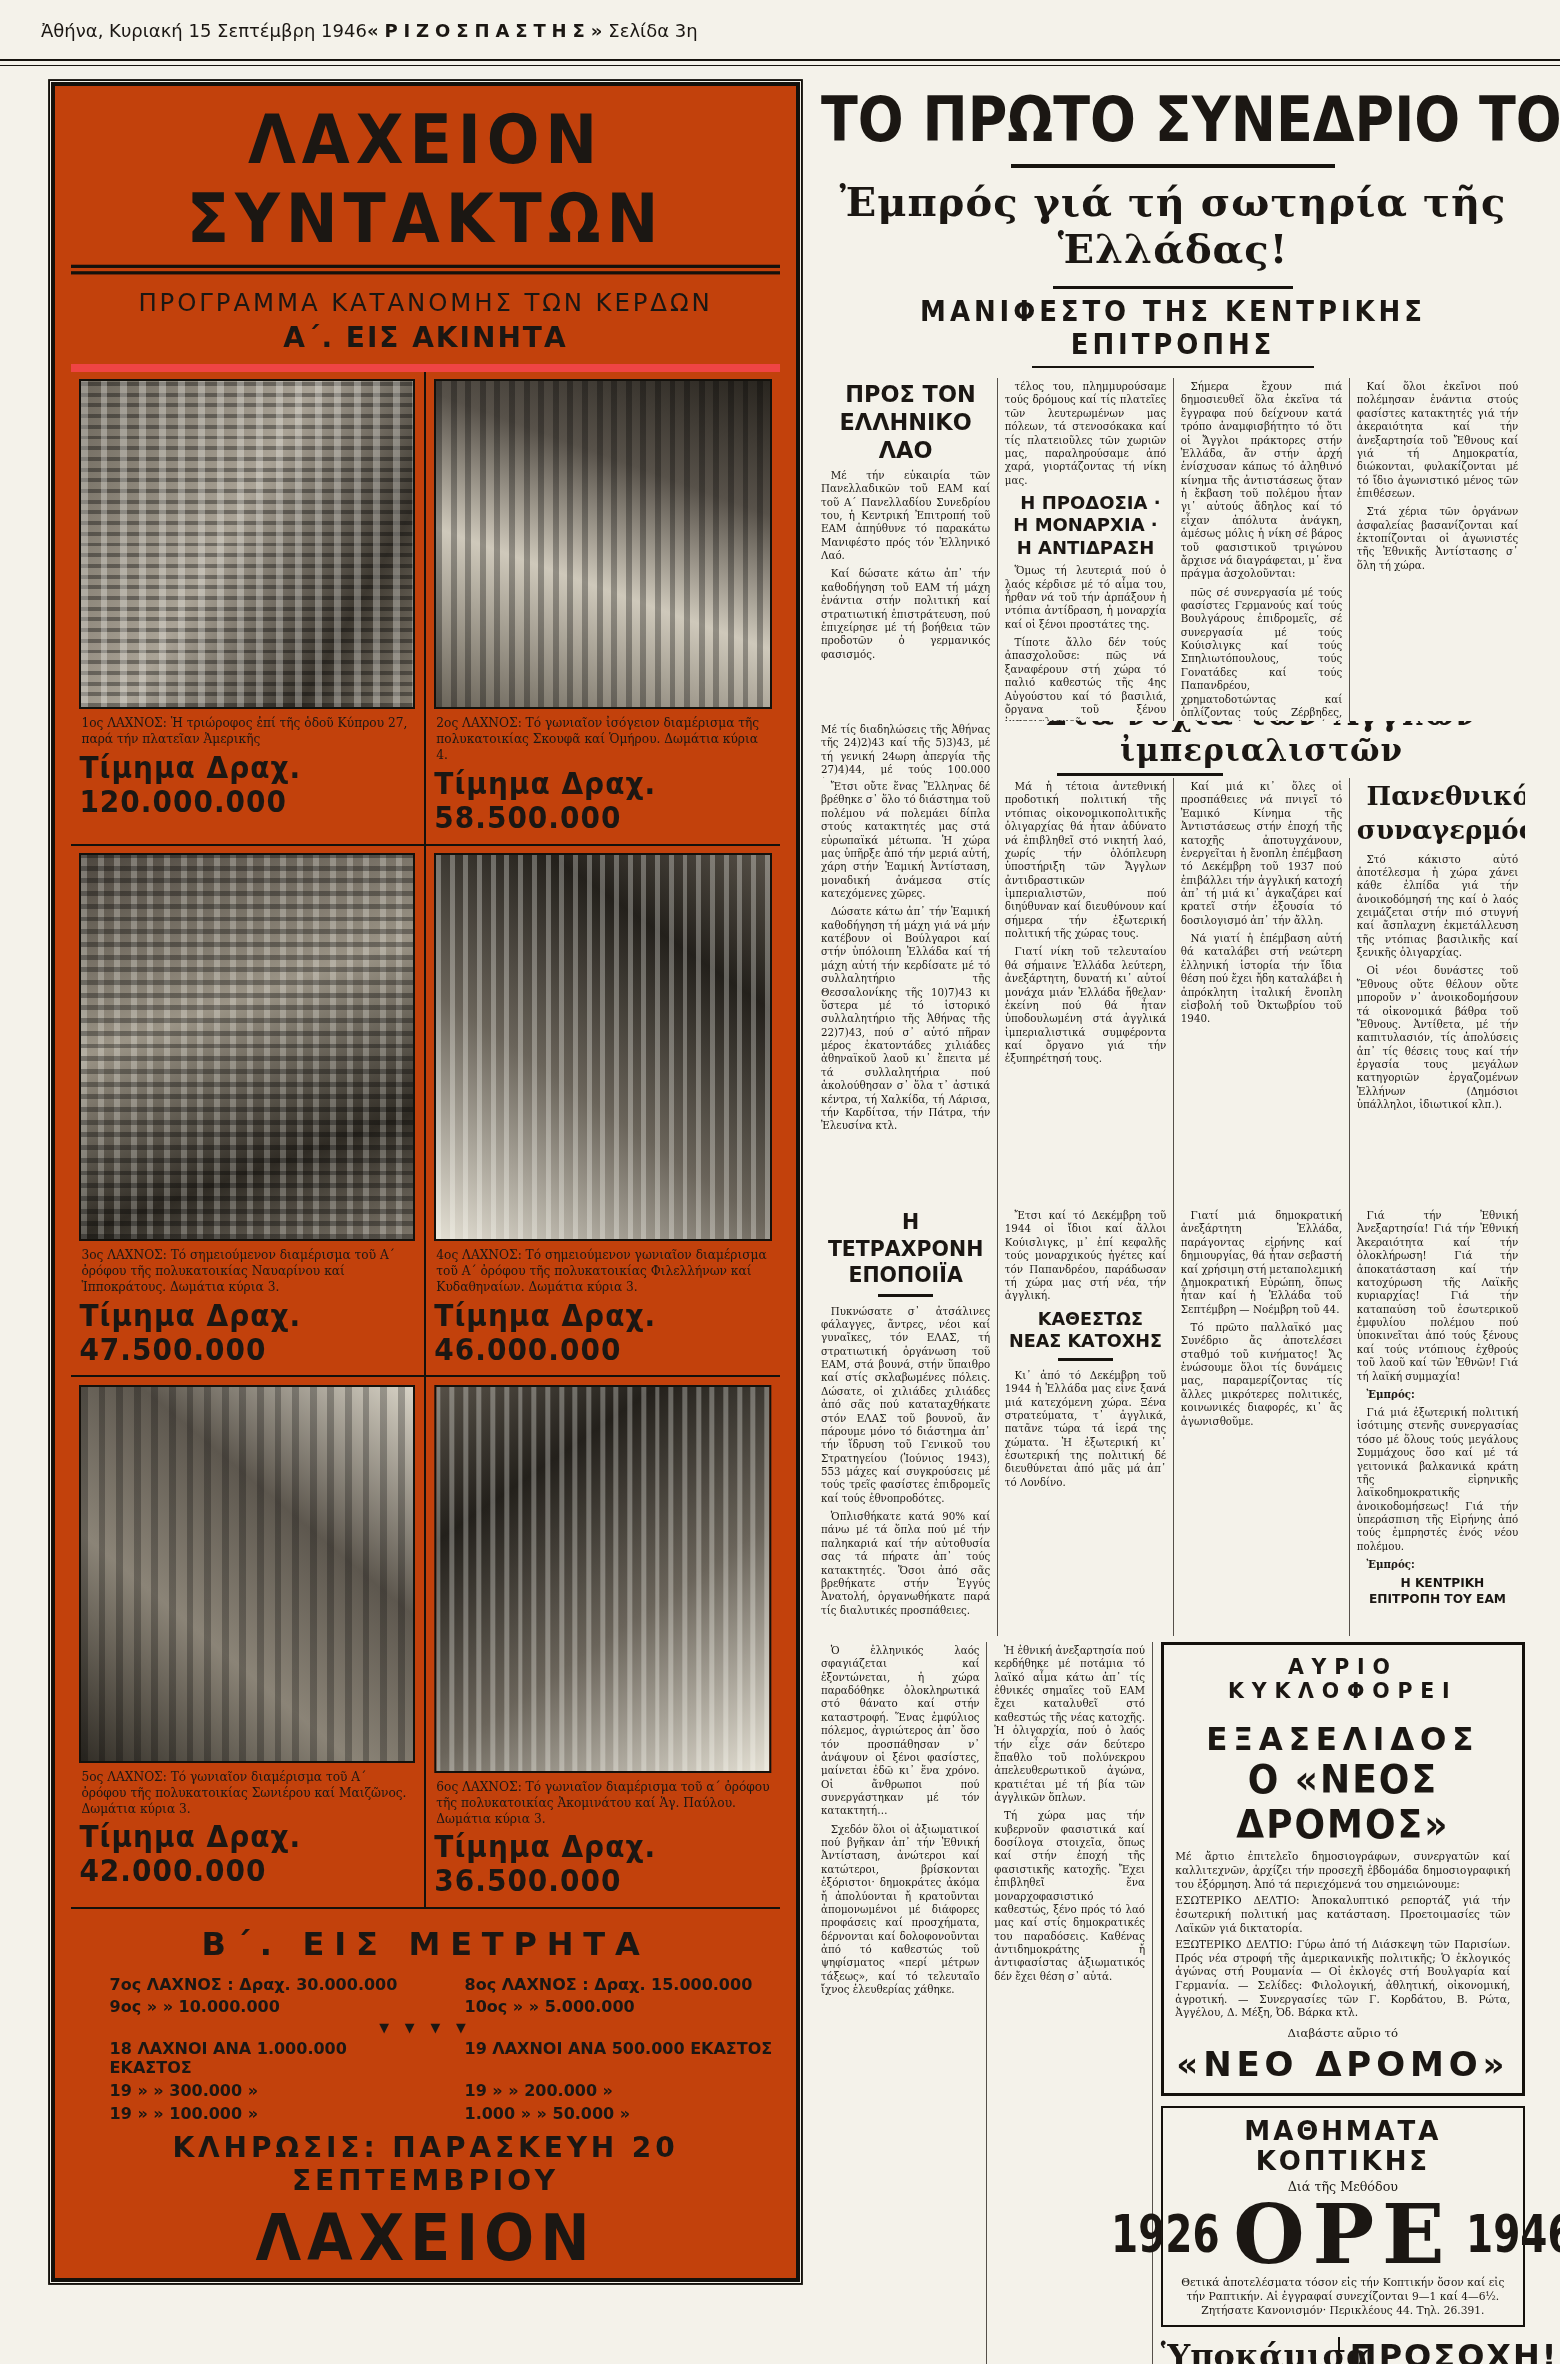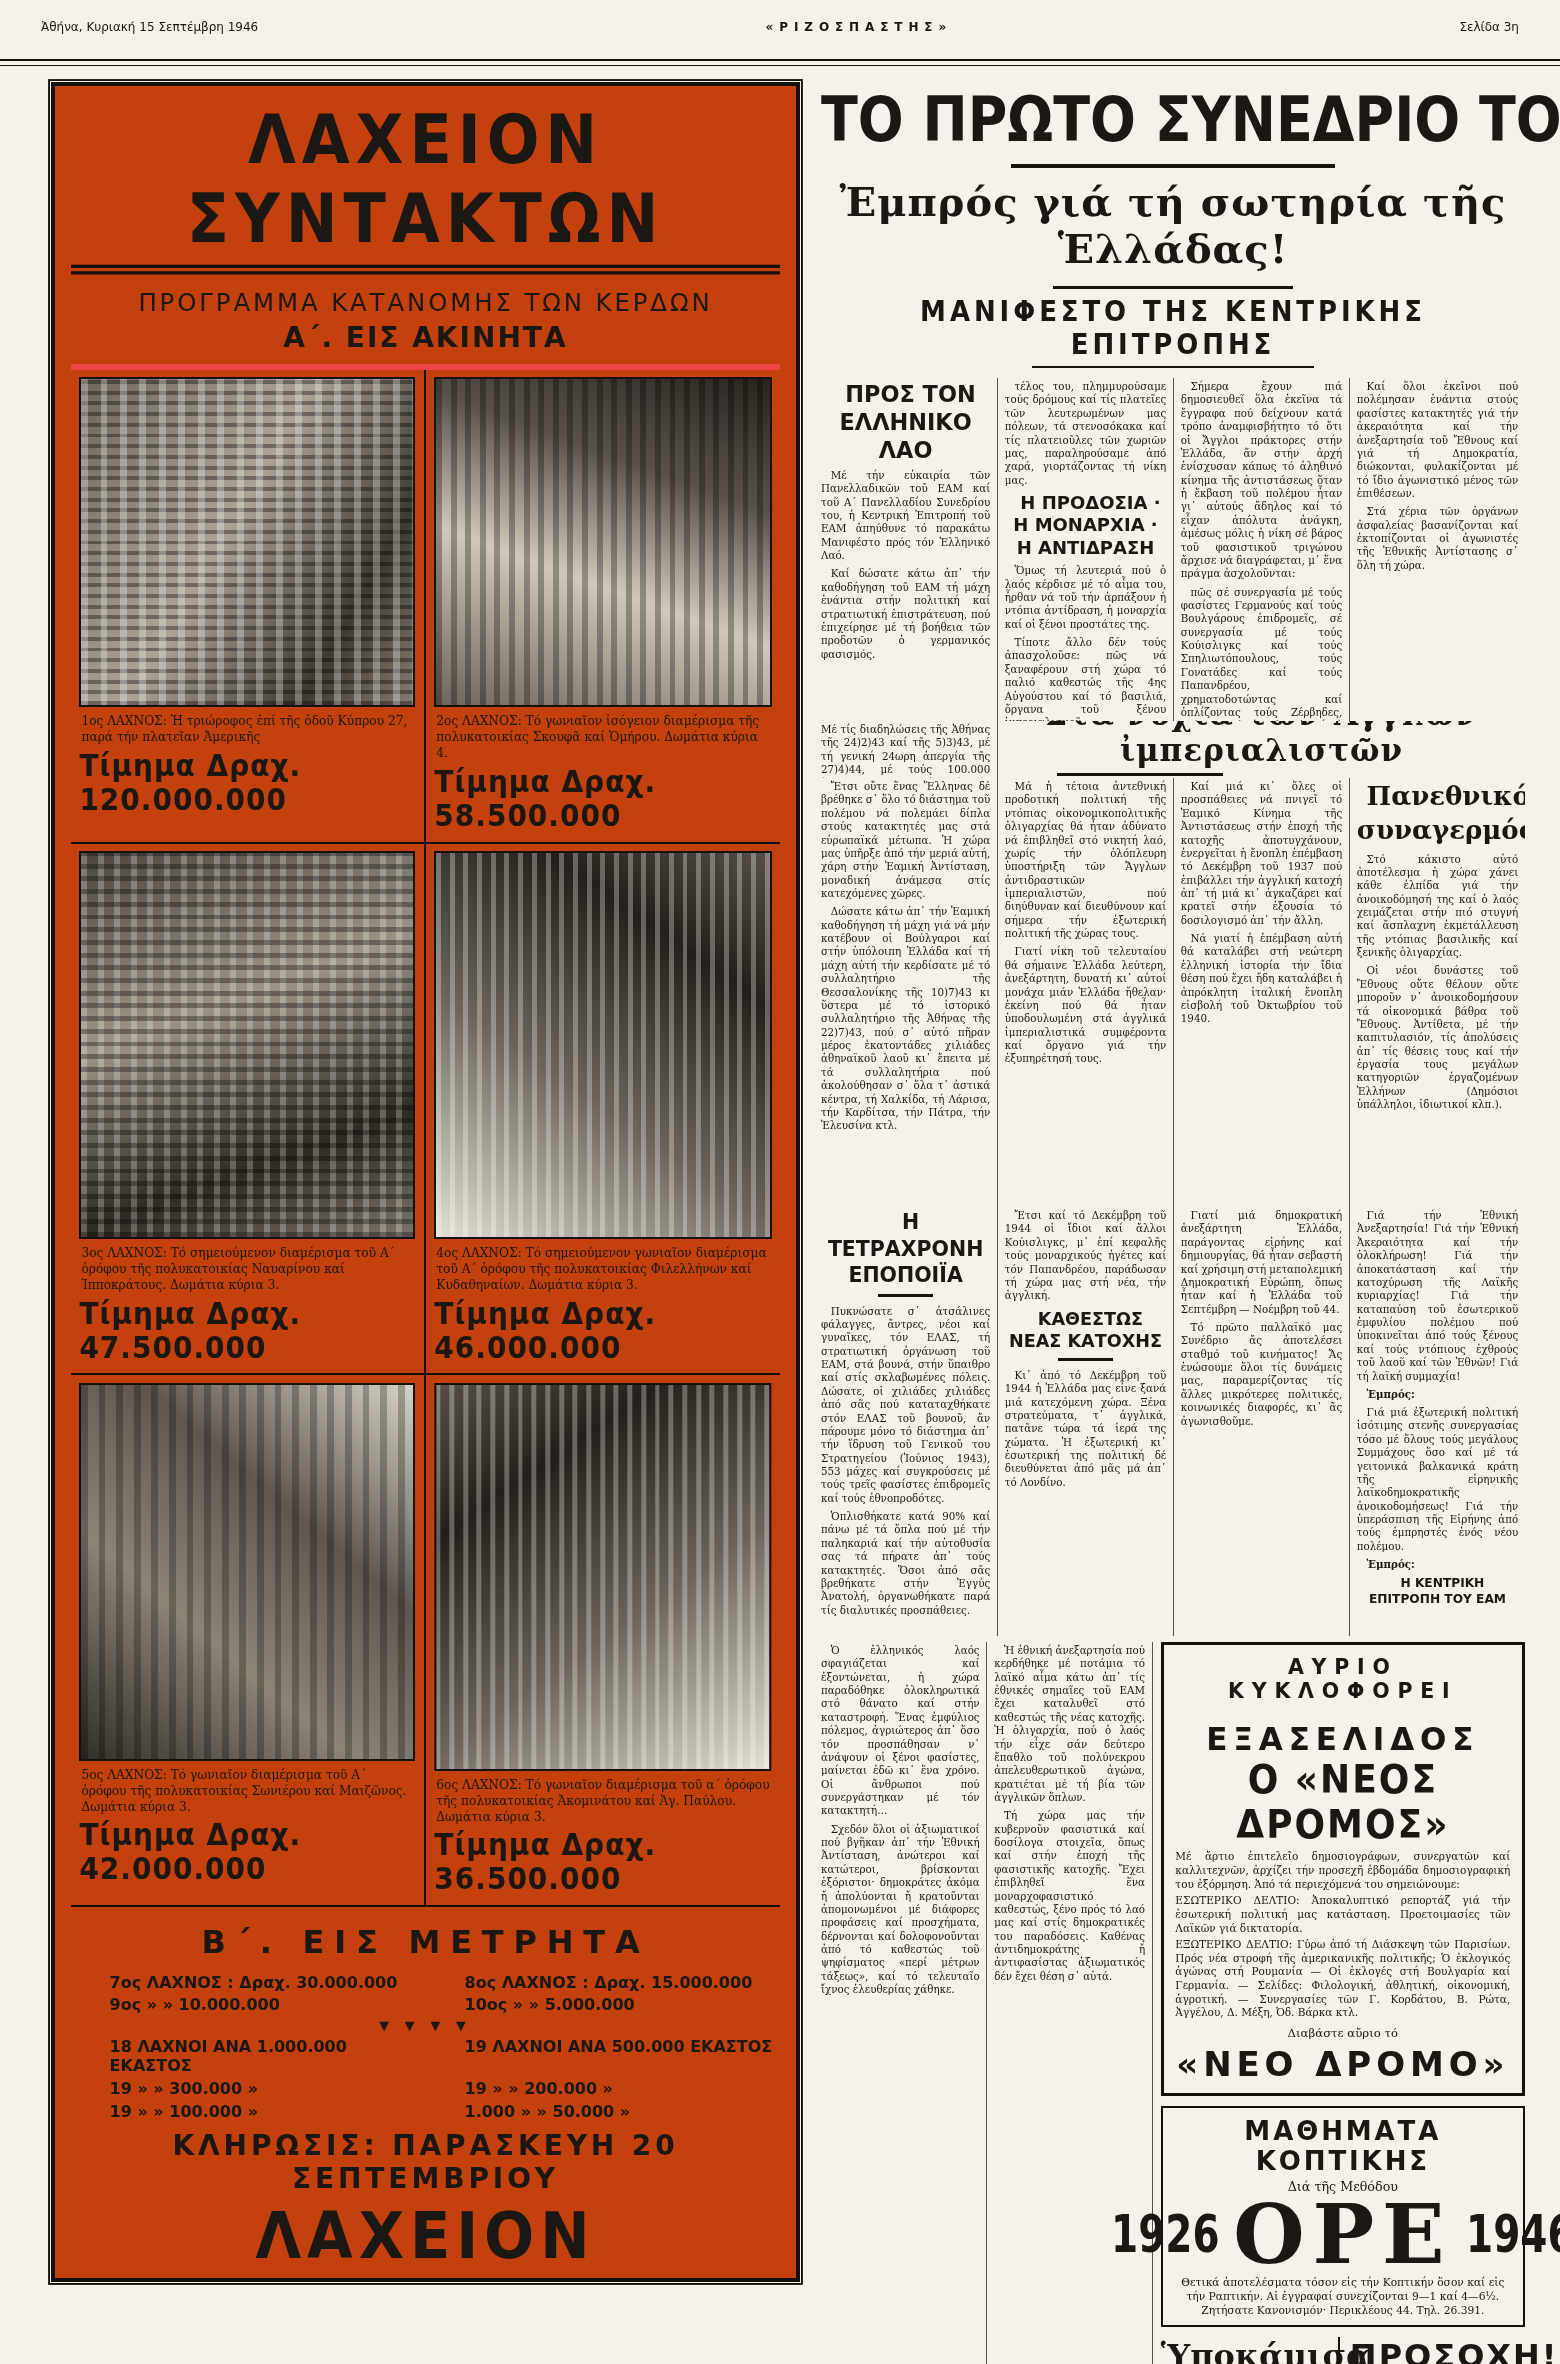--- a/index.html
+++ b/index.html
@@ -1,30 +1,30 @@
 <!DOCTYPE html>
 <html><head>
 <meta charset="utf-8">
 <style>
   html,body{margin:0;padding:0;}
   *{box-sizing:border-box;}
   body{width:1560px;height:2364px;position:relative;background:#e9e7e1;font-family:"DejaVu Serif",serif;color:#1b1713;}
   .page{position:absolute;inset:0;background:#f4f2ea;overflow:hidden;}
 
   
-  .masthead{position:absolute;top:19.5px;left:41px;right:41px;display:flex;justify-content:space-between;align-items:baseline;font-size:12px;font-family:"DejaVu Sans",sans-serif;}
+  .masthead{position:absolute;top:19.5px;left:41px;right:41px;display:flex;align-items:baseline;font-size:18px;font-family:"DejaVu Sans",sans-serif;}
   .masthead .mtitle{letter-spacing:5.9px;font-weight:bold;}
   .mastrule{position:absolute;top:59px;left:0;width:1560px;height:6.8px;border-top:2.9px solid #17140f;border-bottom:1px solid #17140f;}
 
   
   .lottery{position:absolute;left:51px;top:82px;width:749px;height:2200px;border:4.9px solid #14110c;box-shadow:0 0 0 1px #f4f2ea,0 0 0 2.9px #14110c;background:#c2410c;padding:13.7px 15.6px 9.8px;overflow:hidden;text-align:center;}
   .lot-title{font-family:"DejaVu Sans",sans-serif;font-weight:bold;font-size:62px;letter-spacing:5.9px;display:inline-block;border-bottom:9.8px double #14110c;padding-bottom:5.9px;margin:7.8px 0 13.7px;transform:scaleY(1.08);}
   .lot-program{font-family:"DejaVu Sans",sans-serif;font-size:24.4px;letter-spacing:2.9px;margin:5.9px 0 2px;}
   .lot-secA{font-family:"DejaVu Sans",sans-serif;font-weight:bold;font-size:28px;letter-spacing:2px;margin:3.9px 0 9.8px;}
-  .prizegrid{display:grid;grid-template-columns:1fr 1fr;border-top:6px solid #ef4444;}
+  .prizegrid{display:grid;grid-template-columns:1fr 1fr;border-top:8px solid #ef4444;}
   .prize{padding:7.8px 8.8px 9.8px;text-align:left;border-bottom:2px solid #14110c;}
   .prize:nth-child(odd){border-right:2px solid #14110c;}
   .photo{width:100%;border:2.9px solid #14110c;background:
     repeating-linear-gradient(90deg,rgba(250,250,245,.35) 0 4.9px,rgba(0,0,0,0) 4.9px 15.6px),
     repeating-linear-gradient(0deg,rgba(0,0,0,.28) 0 2.9px,rgba(0,0,0,0) 2.9px 8.8px),
     linear-gradient(135deg,#7a7468 0%,#b7b1a4 35%,#4a443c 70%,#8c8679 100%);}
   .p1{height:330px;background:
     repeating-linear-gradient(90deg,rgba(255,255,250,.3) 0 6.8px,rgba(0,0,0,0) 6.8px 19.5px),
     repeating-linear-gradient(0deg,rgba(0,0,0,.35) 0 3.9px,rgba(0,0,0,0) 3.9px 10.7px),
     linear-gradient(120deg,#6d675c,#aaa396 45%,#3e3931 78%,#847d70);}

